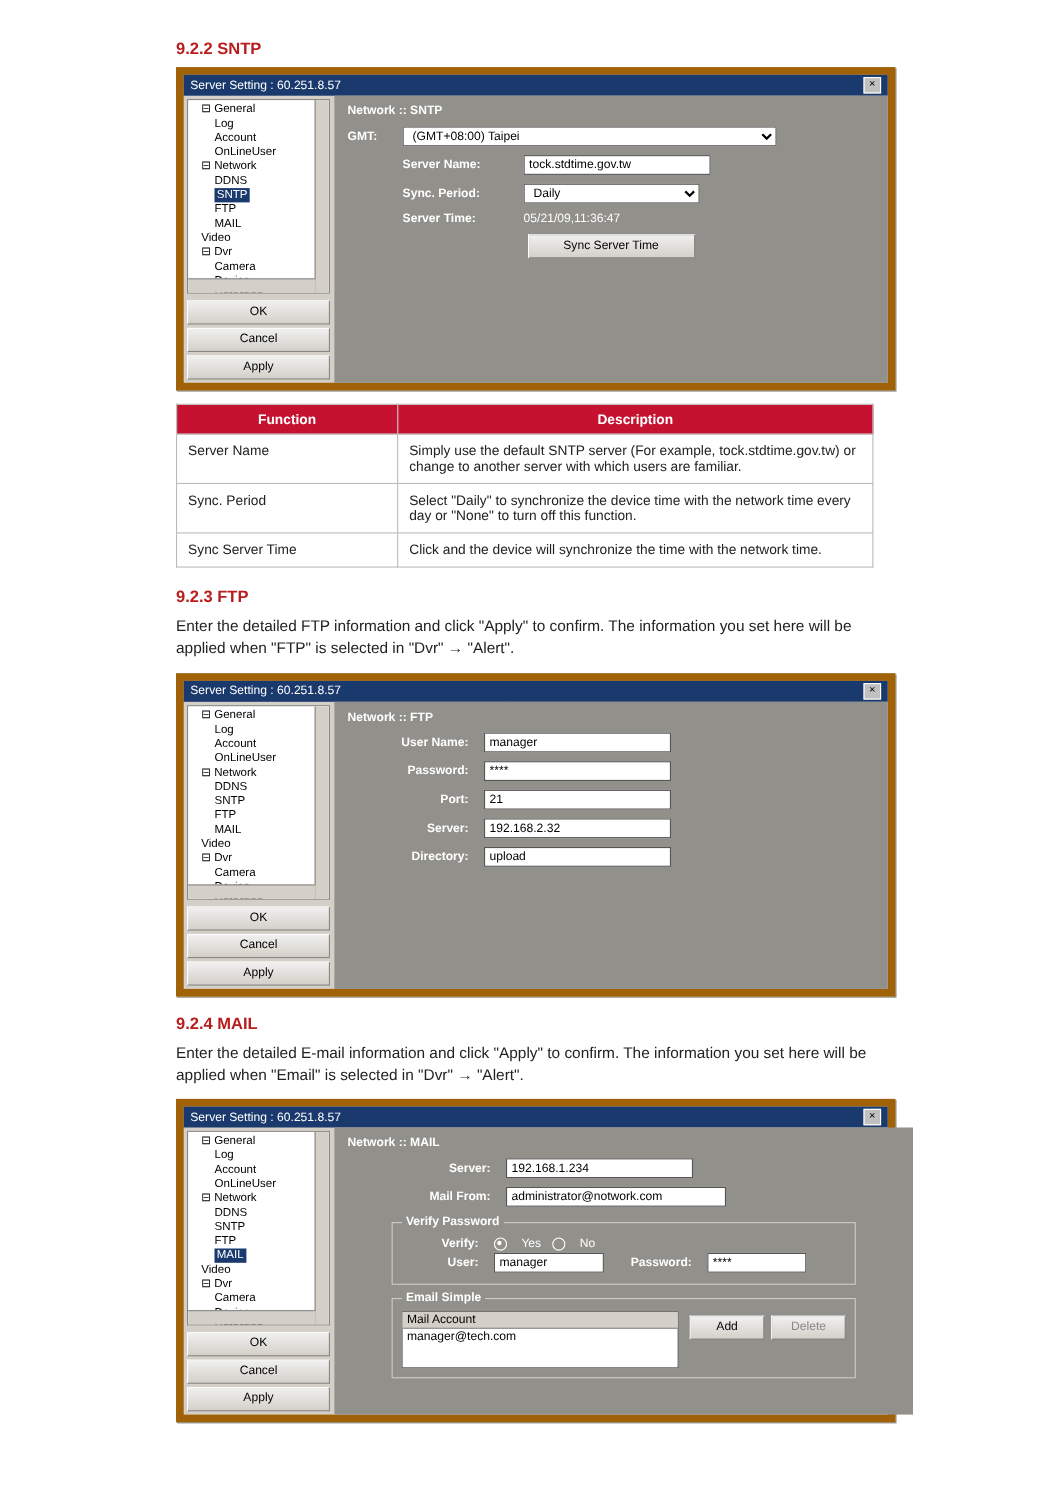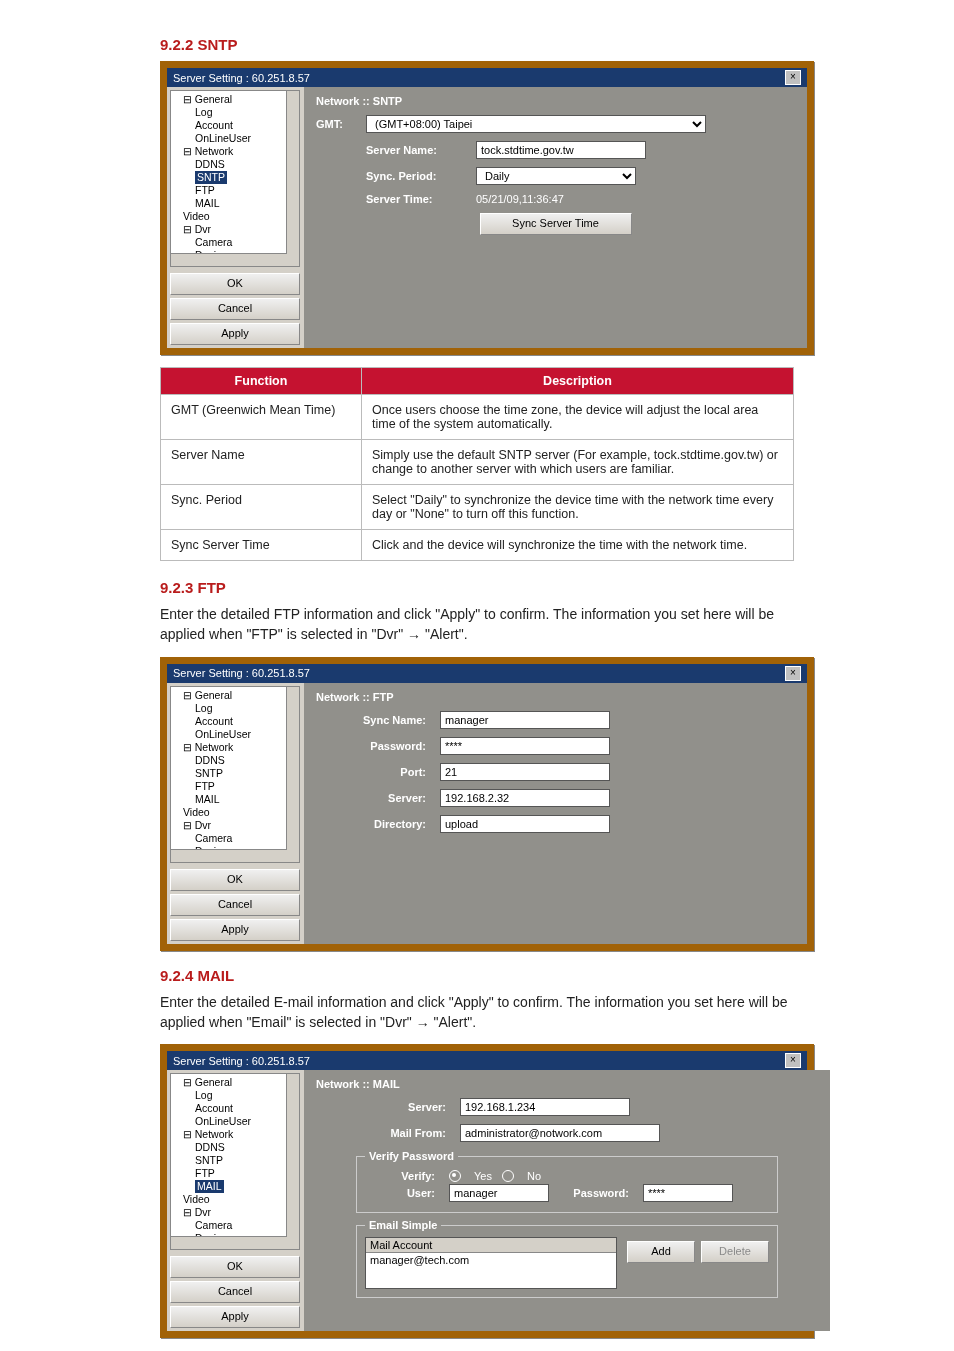--- a/index.html
+++ b/index.html
@@ -225,24 +225,20 @@
     </div>
   </div>
 
   <table class="desc">
     <tbody>
         <tr>
       <th class="fn">Function</th>
       <th>Description</th>
     </tr>
     <tr>
-      <td class="fn">GMT (Greenwich Mean Time)</td>
-      <td>Once users choose the time zone, the device will adjust the local area time of the system automatically.</td>
-    </tr>
-    <tr>
       <td class="fn">Server Name</td>
       <td>Simply use the default SNTP server (For example, tock.stdtime.gov.tw) or change to another server with which users are familiar.</td>
     </tr>
     <tr>
       <td class="fn">Sync. Period</td>
       <td>Select "Daily" to synchronize the device time with the network time every day or "None" to turn off this function.</td>
     </tr>
     <tr>
       <td class="fn">Sync Server Time</td>
       <td>Click and the device will synchronize the time with the network time.</td>
@@ -283,21 +279,21 @@
         </div>
         <div class="left-btns">
           <div class="left-btn">OK</div>
           <div class="left-btn">Cancel</div>
           <div class="left-btn">Apply</div>
         </div>
       </div>
       <div class="form-area dark">
         <div class="form-title">Network :: FTP</div>
         <div class="frow">
-            <div class="lbl2">Sync Name:</div>
+            <div class="lbl2">User Name:</div>
             <input class="field" value="manager" style="">
           </div>
         <div class="frow">
             <div class="lbl2">Password:</div>
             <input class="field" value="****" style="">
           </div>
         <div class="frow">
             <div class="lbl2">Port:</div>
             <input class="field" value="21" style="">
           </div>

